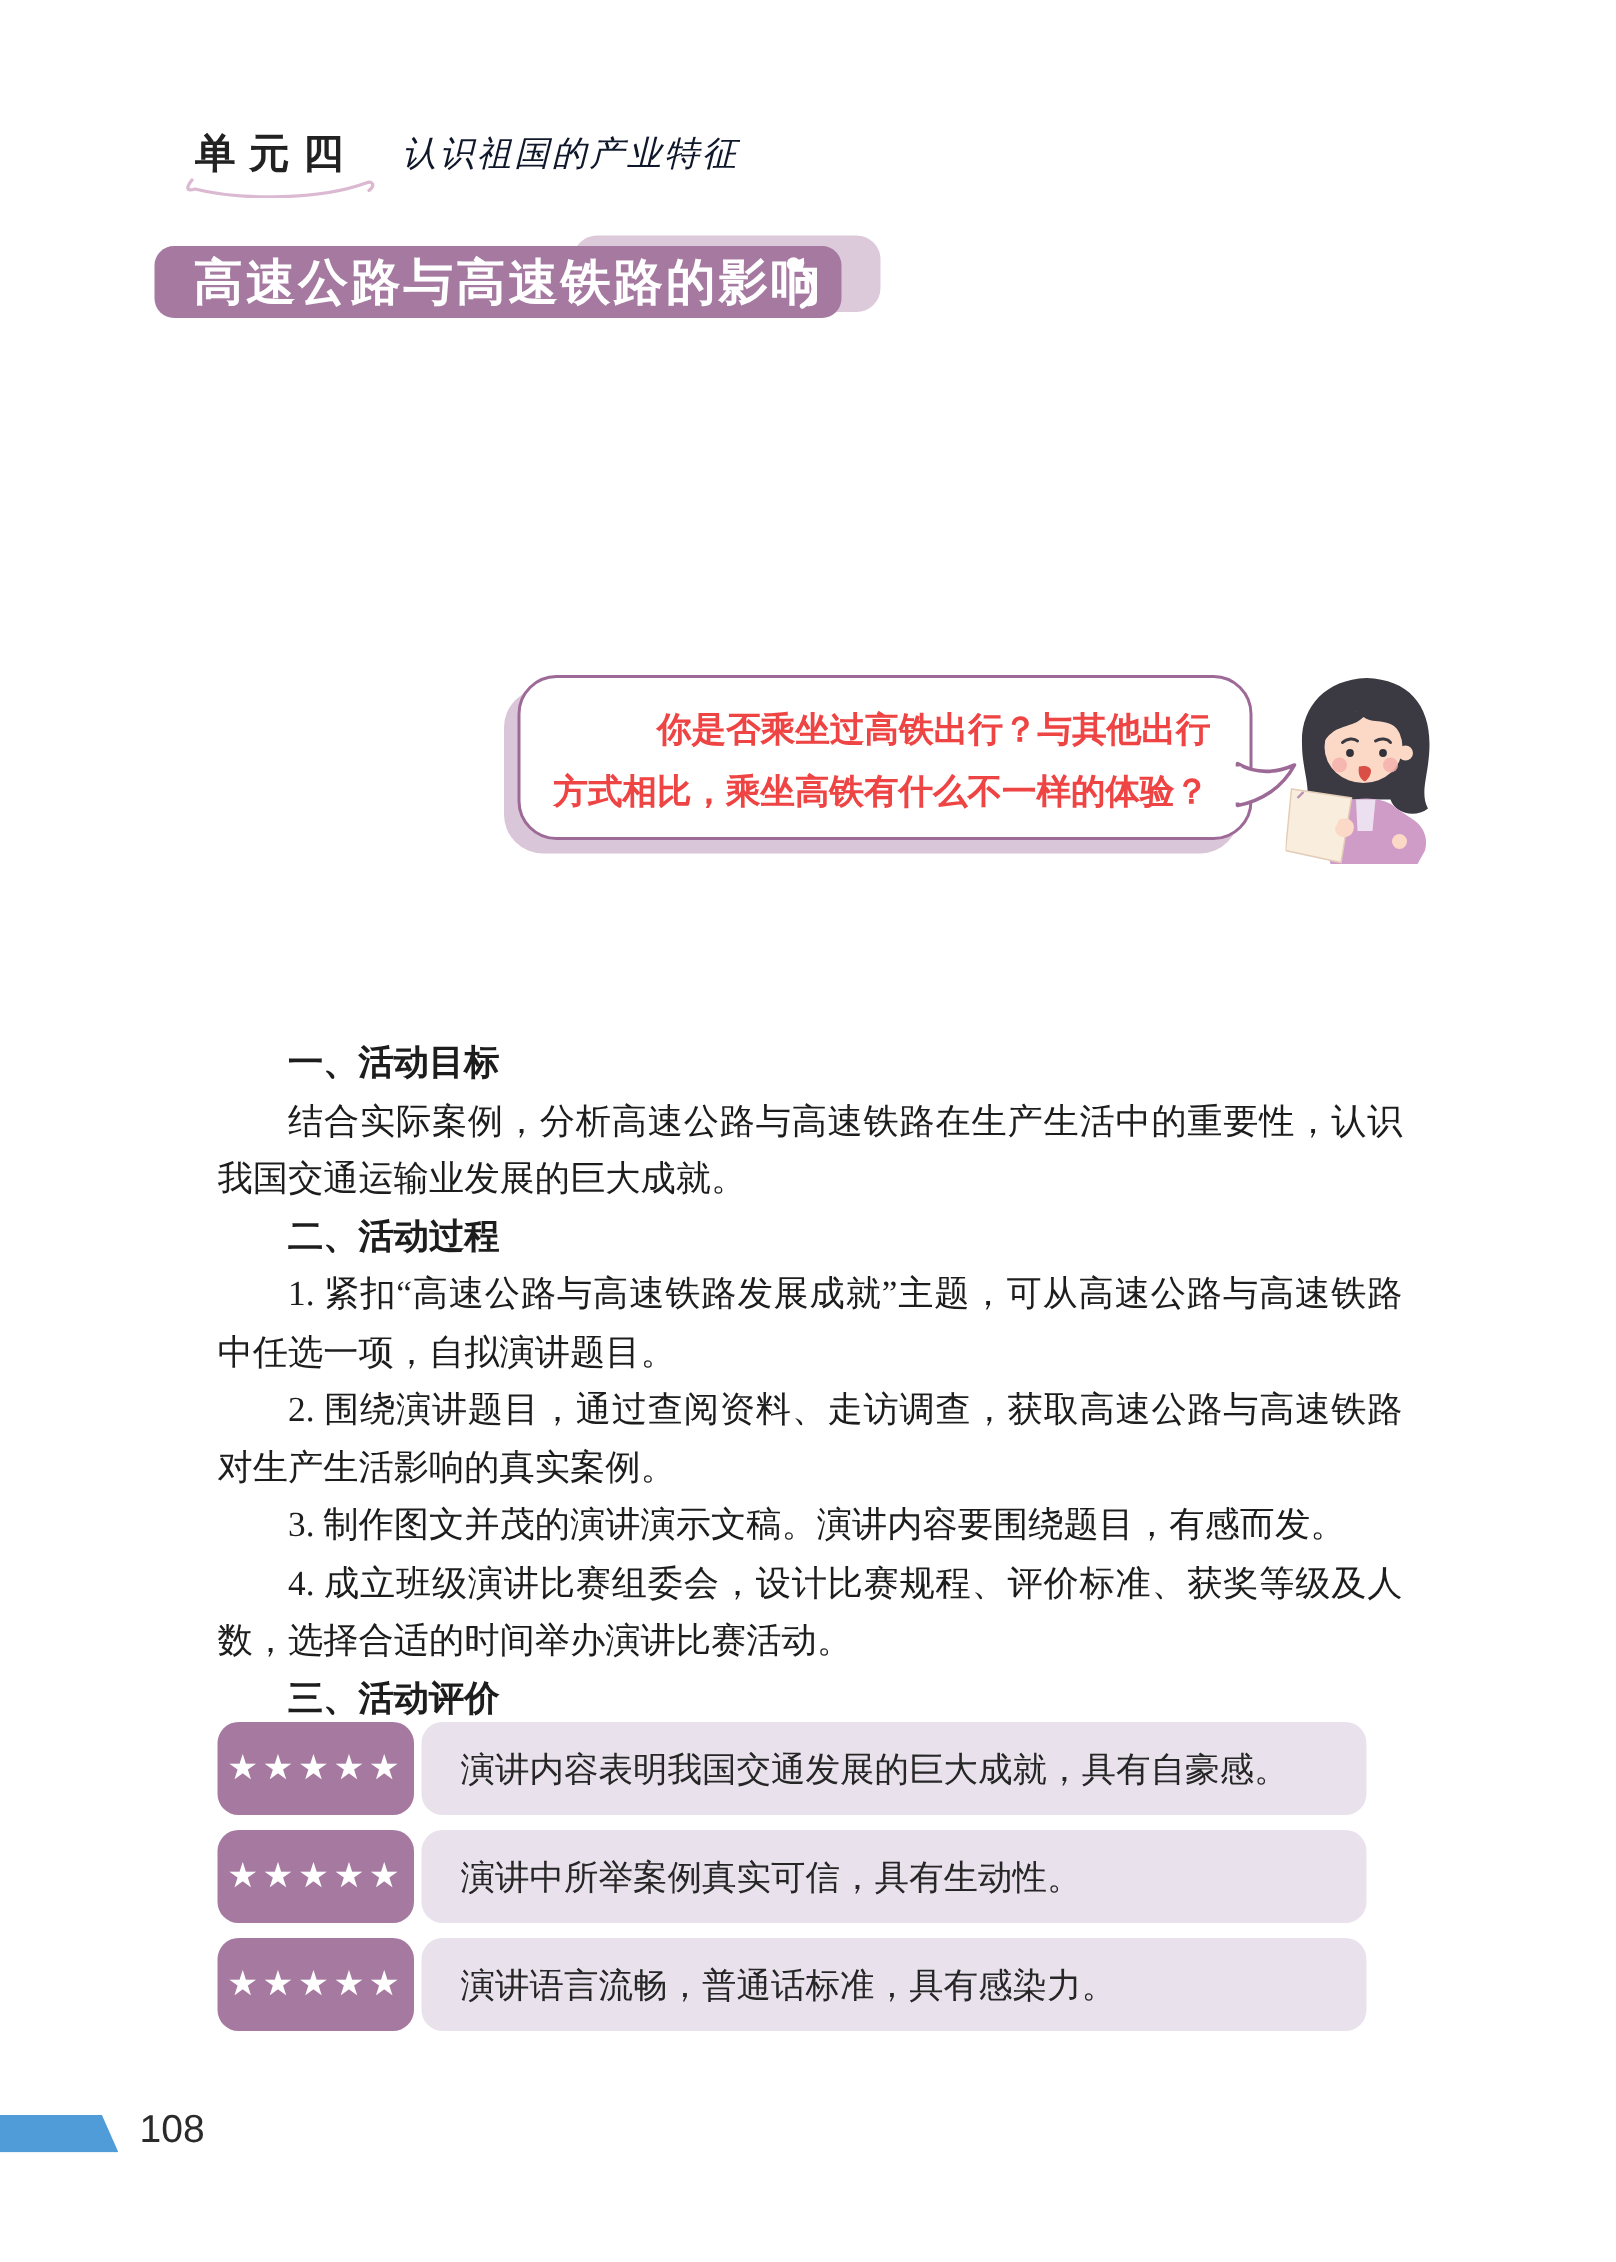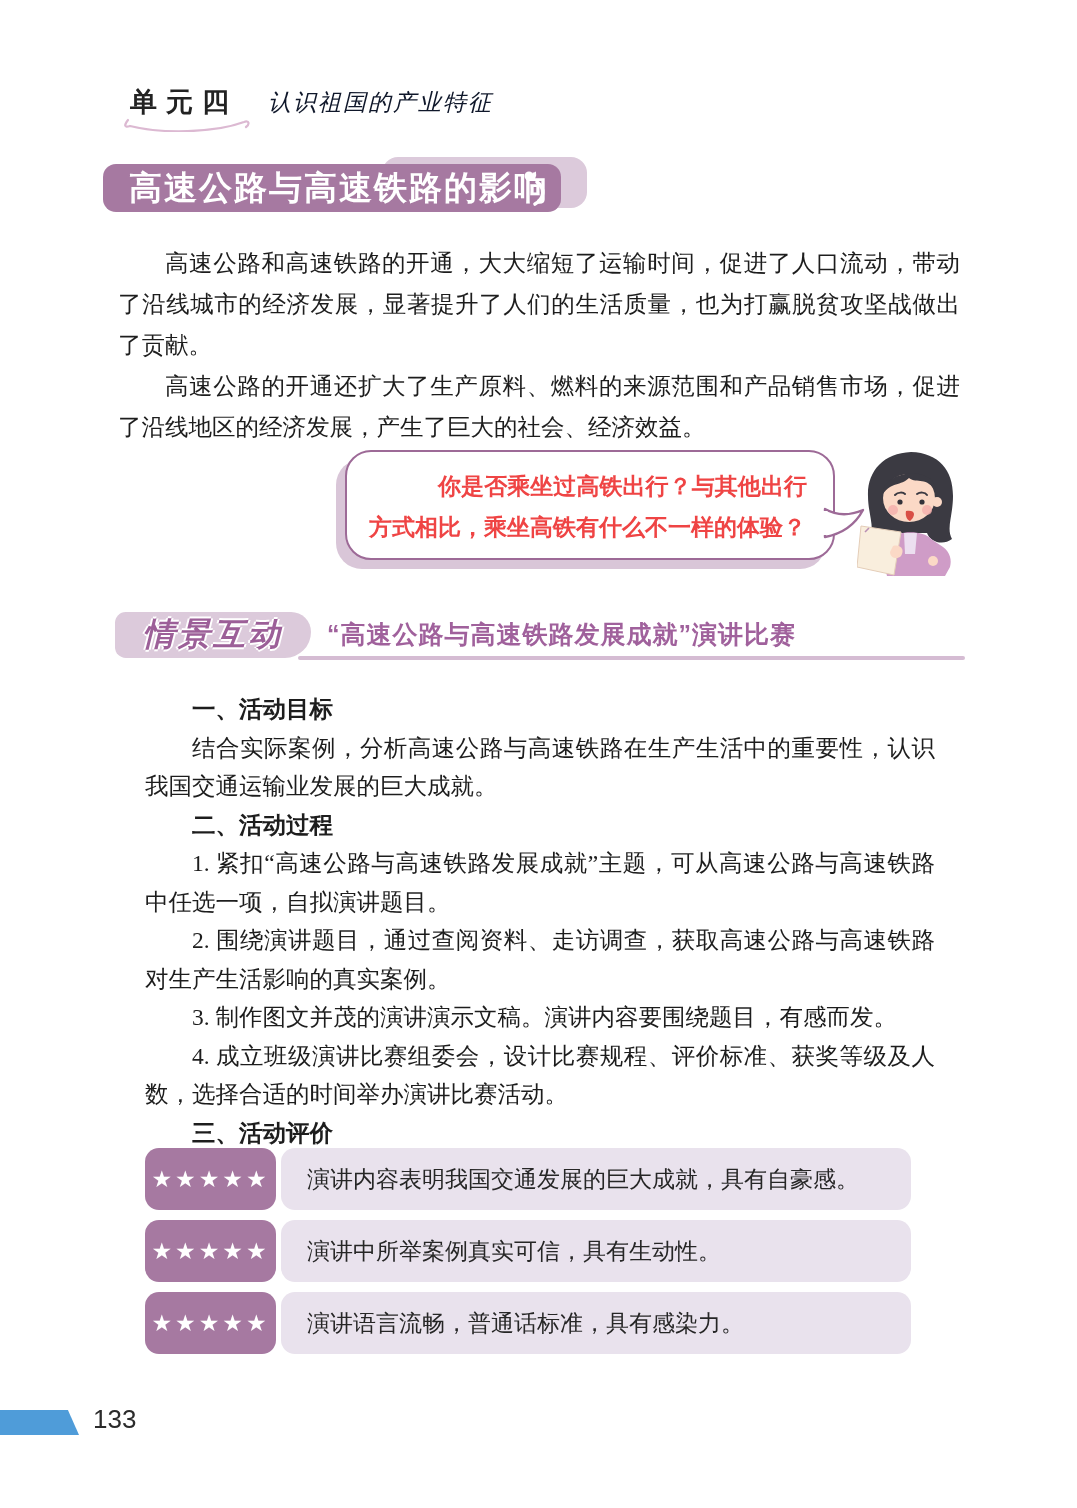--- a/index.html
+++ b/index.html
@@ -139,24 +139,20 @@
     <div class="banner-back"></div>
     <div class="banner-main">
       <span class="banner-title">高速公路与高速铁路的影响</span>
       <svg class="banner-quote" viewBox="0 0 30 38">
         <circle cx="8" cy="6" r="4.5" fill="#ffffff"></circle>
         <path d="M16,12 C24,18 24,28 14,34" fill="none" stroke="#ffffff" stroke-width="3.6" stroke-linecap="round"></path>
       </svg>
     </div>
   </div>
 
-  <div class="intro">
-    <p>高速公路和高速铁路的开通，大大缩短了运输时间，促进了人口流动，带动了沿线城市的经济发展，显著提升了人们的生活质量，也为打赢脱贫攻坚战做出了贡献。</p>
-    <p>高速公路的开通还扩大了生产原料、燃料的来源范围和产品销售市场，促进了沿线地区的经济发展，产生了巨大的社会、经济效益。</p>
-  </div>
 
   <div class="bubble-wrap">
     <div class="bubble">
       <p class="bubble-text">你是否乘坐过高铁出行？与其他出行方式相比，乘坐高铁有什么不一样的体验？</p>
     </div>
     <svg class="bubble-tail" viewBox="0 0 44 34">
       <path d="M2,3 C14,10 26,10 40,4 C32,19 18,28 2,31 Z" fill="#ffffff" stroke="#9d6a97" stroke-width="2.4" stroke-linejoin="round"></path>
       <path d="M2,5 L2,29" stroke="#ffffff" stroke-width="5"></path>
     </svg>
     <svg class="teacher" viewBox="0 0 108 126">
@@ -187,27 +183,20 @@
       <circle cx="43" cy="52" r="2.6" fill="#33323a"></circle>
       <circle cx="65" cy="52" r="2.6" fill="#33323a"></circle>
 
       <circle cx="36" cy="60" r="5" fill="#f5b0ad" opacity="0.85"></circle>
       <circle cx="70" cy="60" r="5" fill="#f5b0ad" opacity="0.85"></circle>
 
       <path d="M49,61 C53,60 57,61 57,64 C57,68 53,71 53,71 C50,70 48,66 49,61 Z" fill="#d94f46"></path>
     </svg>
   </div>
 
-  <div class="section-header">
-    <div class="section-underline"></div>
-    <div class="section-pill">
-      <span class="section-label">情景互动</span>
-    </div>
-    <span class="section-title">“高速公路与高速铁路发展成就”演讲比赛</span>
-  </div>
 
   <div class="activity">
     <p class="heading">一、活动目标</p>
     <p>结合实际案例，分析高速公路与高速铁路在生产生活中的重要性，认识我国交通运输业发展的巨大成就。</p>
     <p class="heading">二、活动过程</p>
     <p>1. 紧扣“高速公路与高速铁路发展成就”主题，可从高速公路与高速铁路中任选一项，自拟演讲题目。</p>
     <p>2. 围绕演讲题目，通过查阅资料、走访调查，获取高速公路与高速铁路对生产生活影响的真实案例。</p>
     <p>3. 制作图文并茂的演讲演示文稿。演讲内容要围绕题目，有感而发。</p>
     <p>4. 成立班级演讲比赛组委会，设计比赛规程、评价标准、获奖等级及人数，选择合适的时间举办演讲比赛活动。</p>
     <p class="heading">三、活动评价</p>
@@ -234,15 +223,15 @@
       <div class="star-block">
         <span class="stars">★★★★★</span>
       </div>
       <div class="rating-text">
         <span>演讲语言流畅，普通话标准，具有感染力。</span>
       </div>
     </div>
   </div>
 
   <div class="page-tab"></div>
-  <div class="page-number">133</div>
+  <div class="page-number">108</div>
 
 </div>
 
 </body></html>

